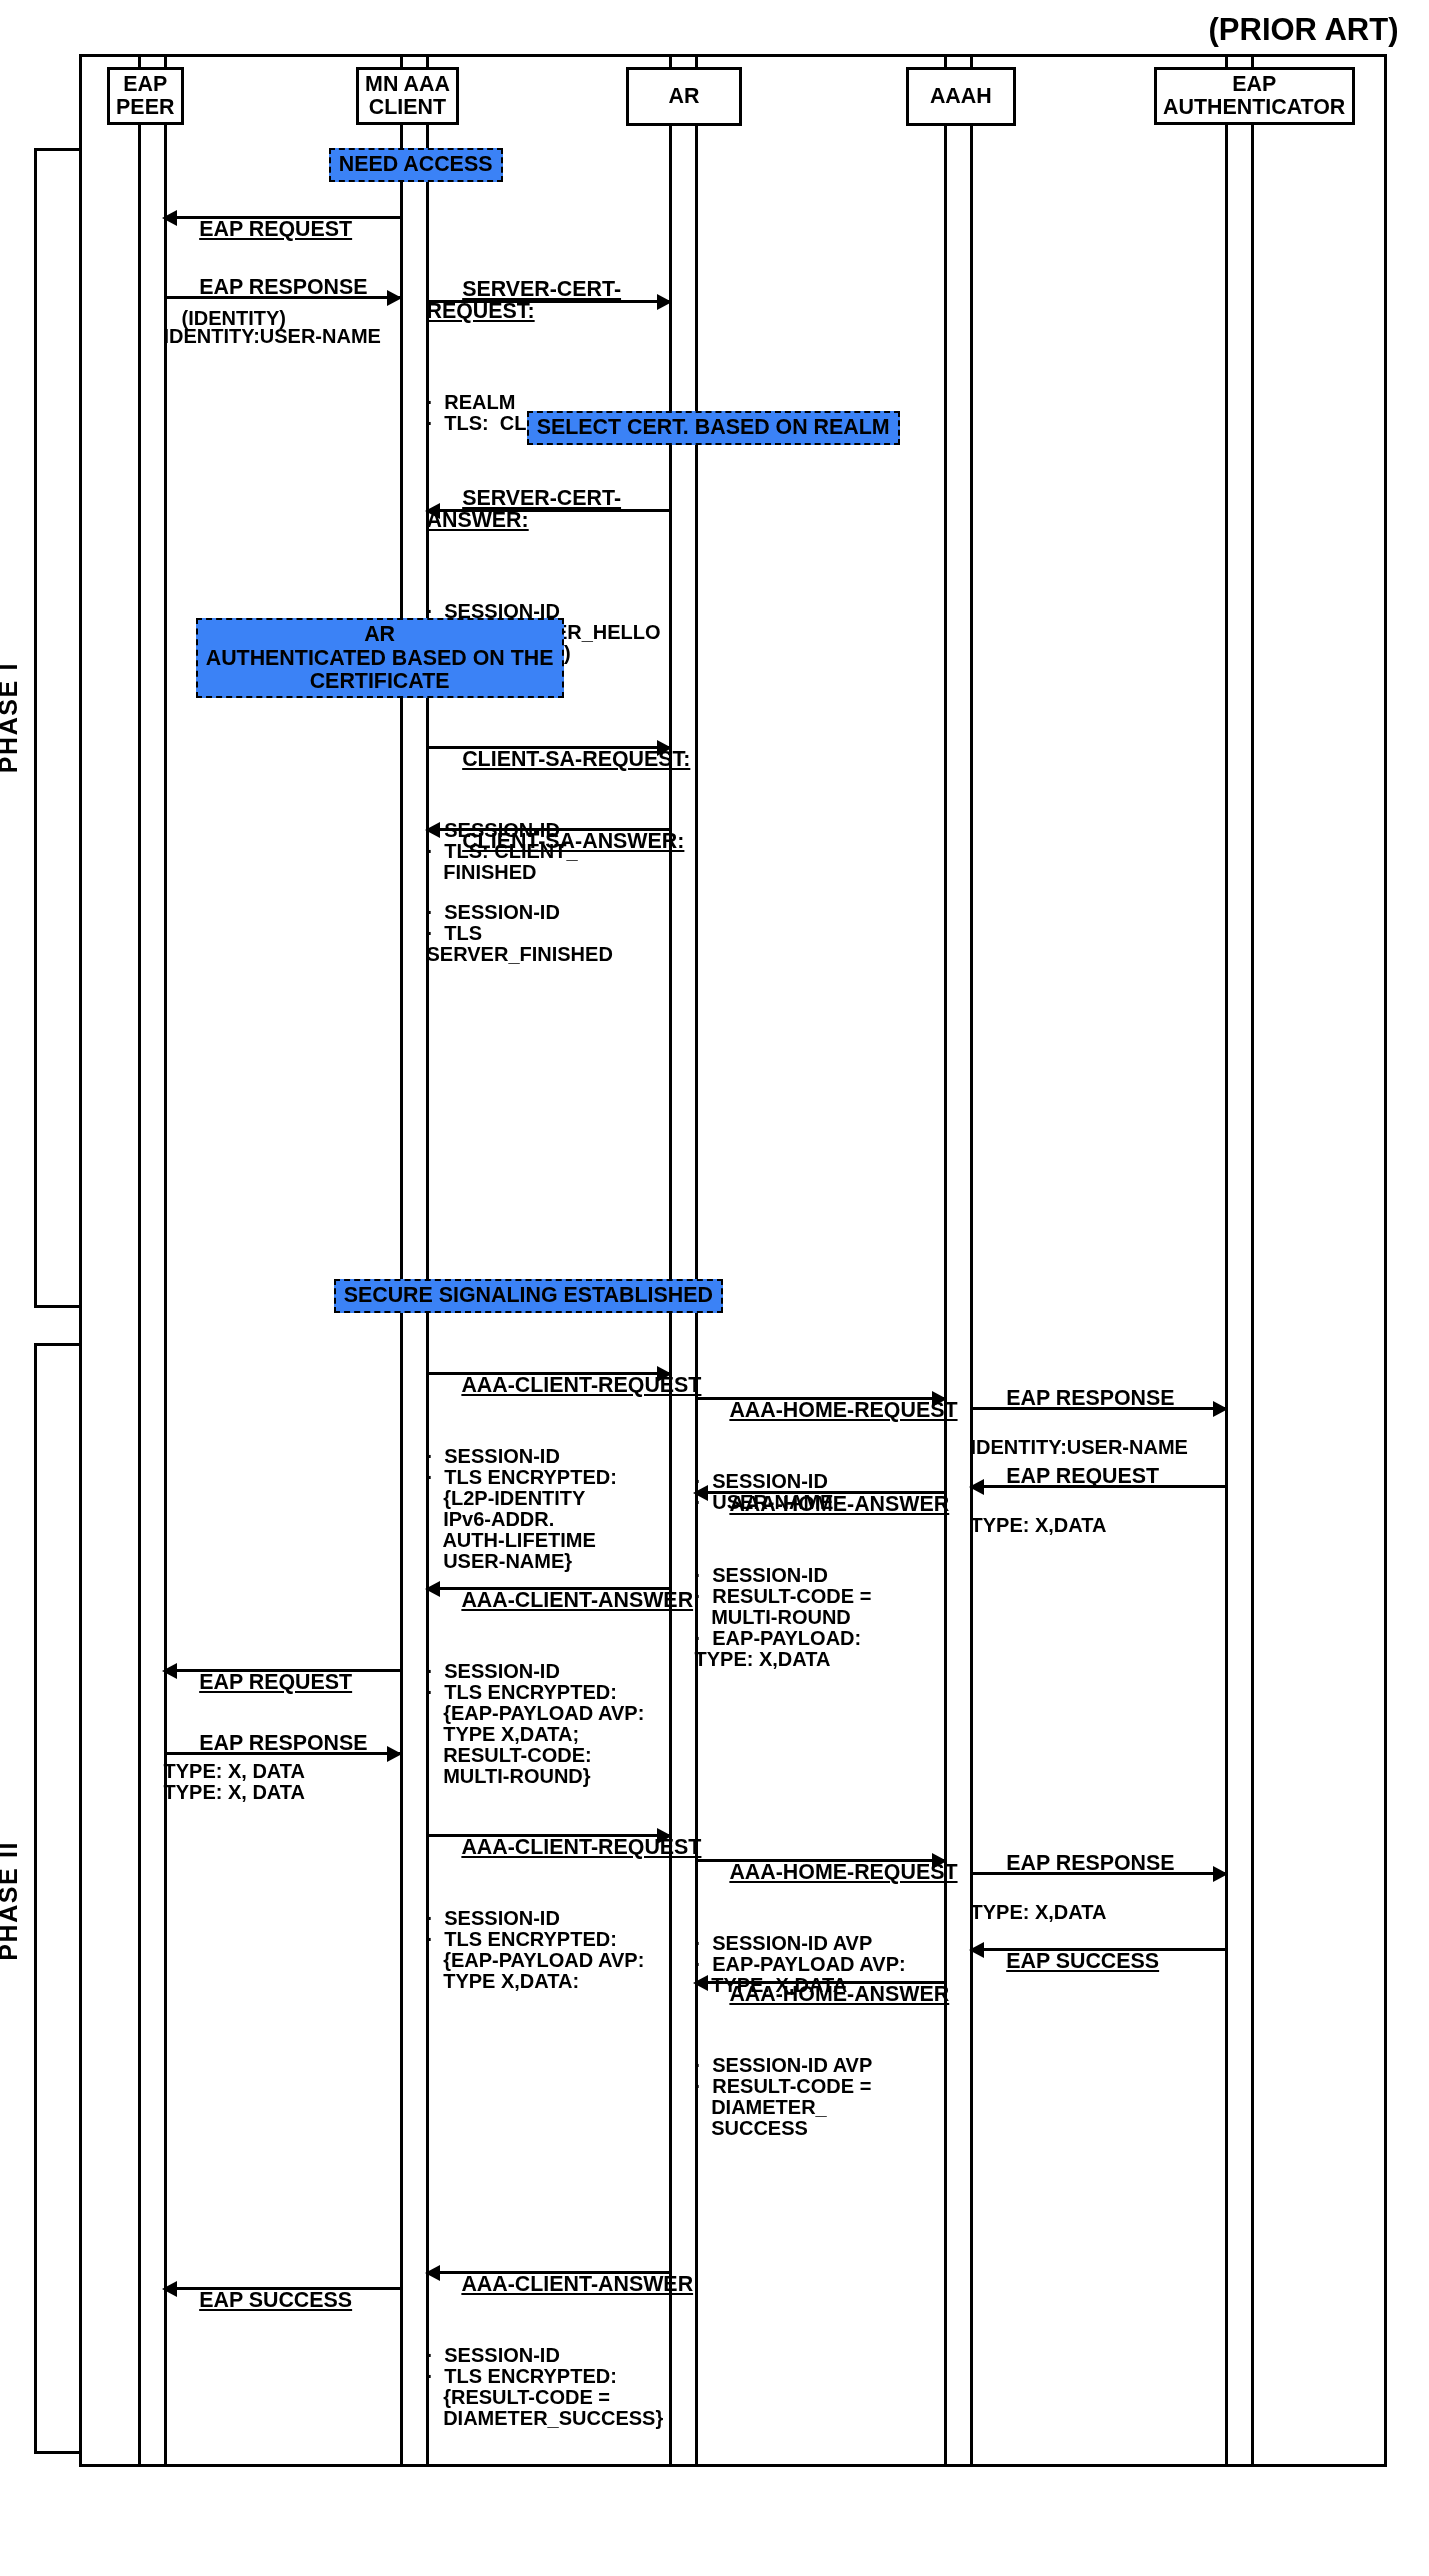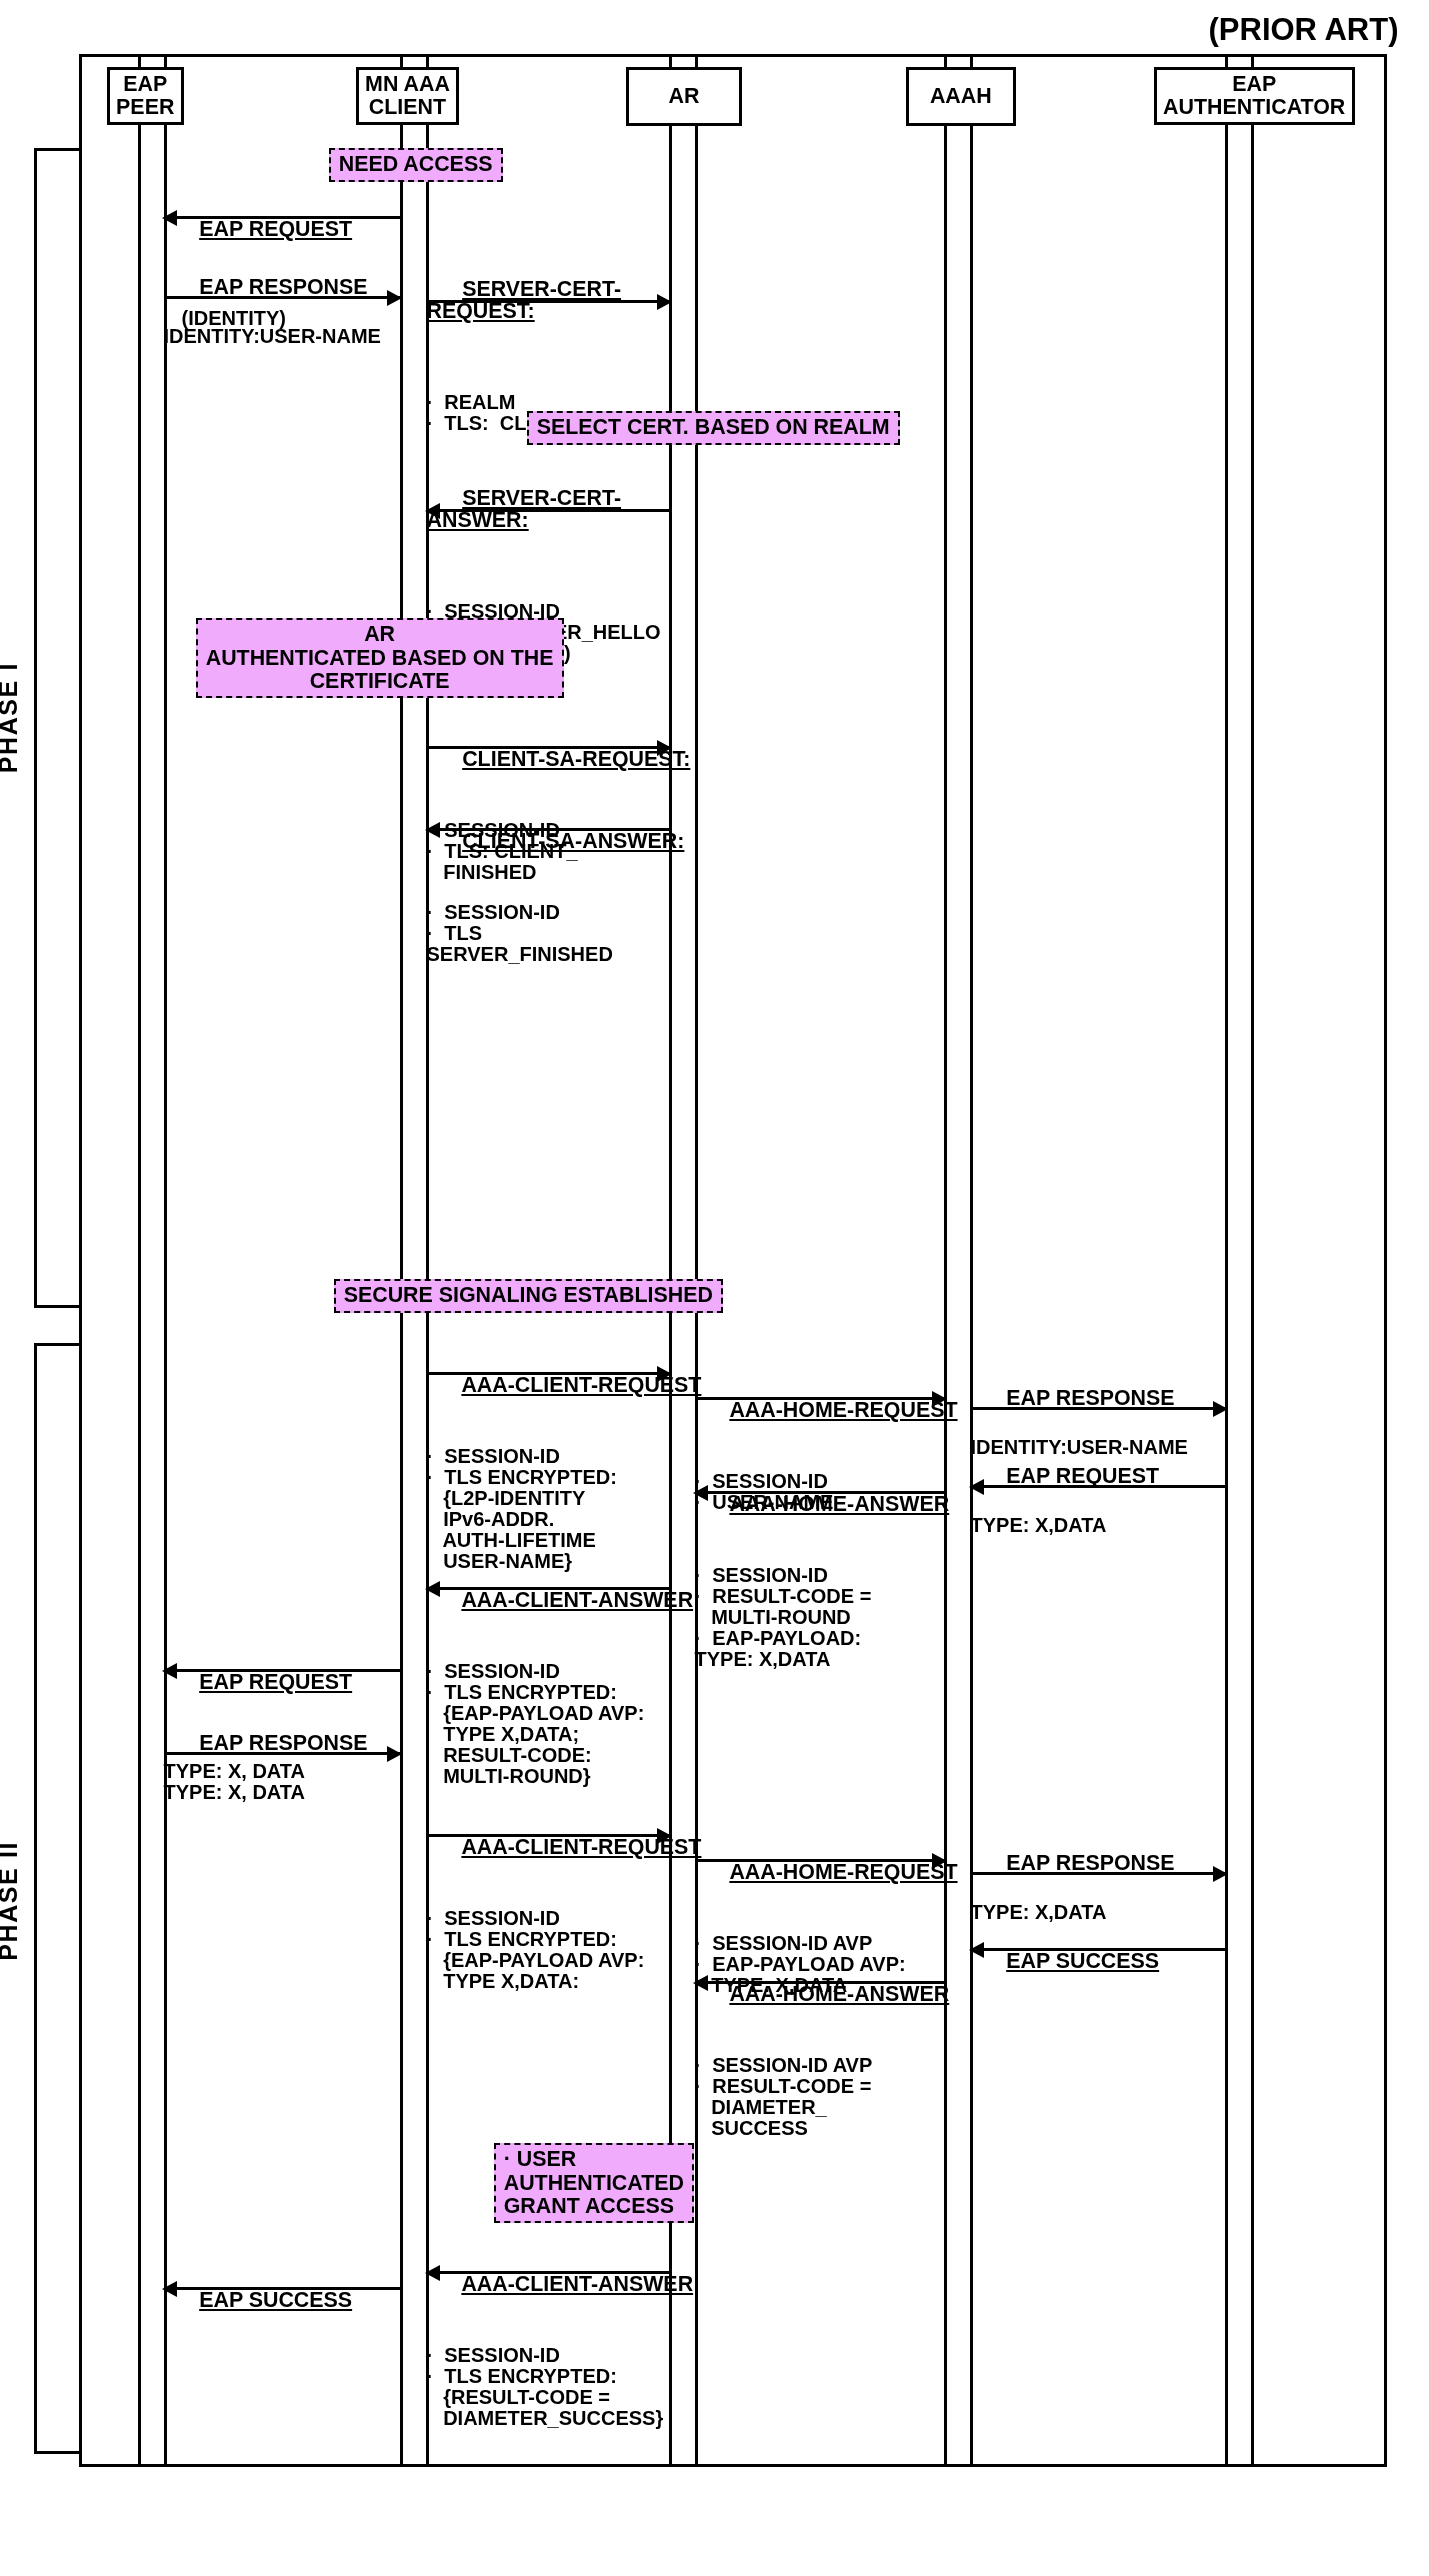--- a/index.html
+++ b/index.html
@@ -49,21 +49,21 @@
     font-size: 21.4px;
     text-align: center;
     line-height: 1.05;
     white-space: pre;
     z-index: 5;
   }
 
   .note {
     position: absolute;
     border: 2.5px dashed #000;
-    background: #f0abfc;
+    background: #3b82f6;
     font-weight: 700;
     font-size: 21.4px;
     text-align: center;
     padding: 3.3px 8.2px;
     z-index: 6;
     line-height: 1.08;
     white-space: pre;
   }
 
   .msg {
@@ -156,23 +156,20 @@
     <div class="actor-box" style="left:824px; padding:15px 21.4px;">AAAH</div>
     <div class="actor-box" style="left:1072px;">EAP
 AUTHENTICATOR</div>
 
     <div class="note" style="left:247px; top:91px;">NEED ACCESS</div>
     <div class="note" style="left:445px; top:354px;">SELECT CERT. BASED ON REALM</div>
     <div class="note" style="left:114px; top:561px;">AR
 AUTHENTICATED BASED ON THE
 CERTIFICATE</div>
     <div class="note" style="left:252px; top:1222px;">SECURE SIGNALING ESTABLISHED</div>
-    <div class="note" style="left:412px; top:2086px; text-align:left;">· <span>USER
-AUTHENTICATED
-GRANT ACCESS</span></div>
 
     <div class="msg block" style="left:82px; width:237px; top:138px;">
       <span class="under">EAP REQUEST</span>
       <div class="arrow left at2"></div>
       <span class="body" style="padding-top:23px;margin-left:18px;">(IDENTITY)</span>
     </div>
 
     <div class="msg block" style="left:82px; width:237px; top:196px;">
       <span class="under">EAP RESPONSE</span>
       <span class="body">IDENTITY:USER-NAME</span>

